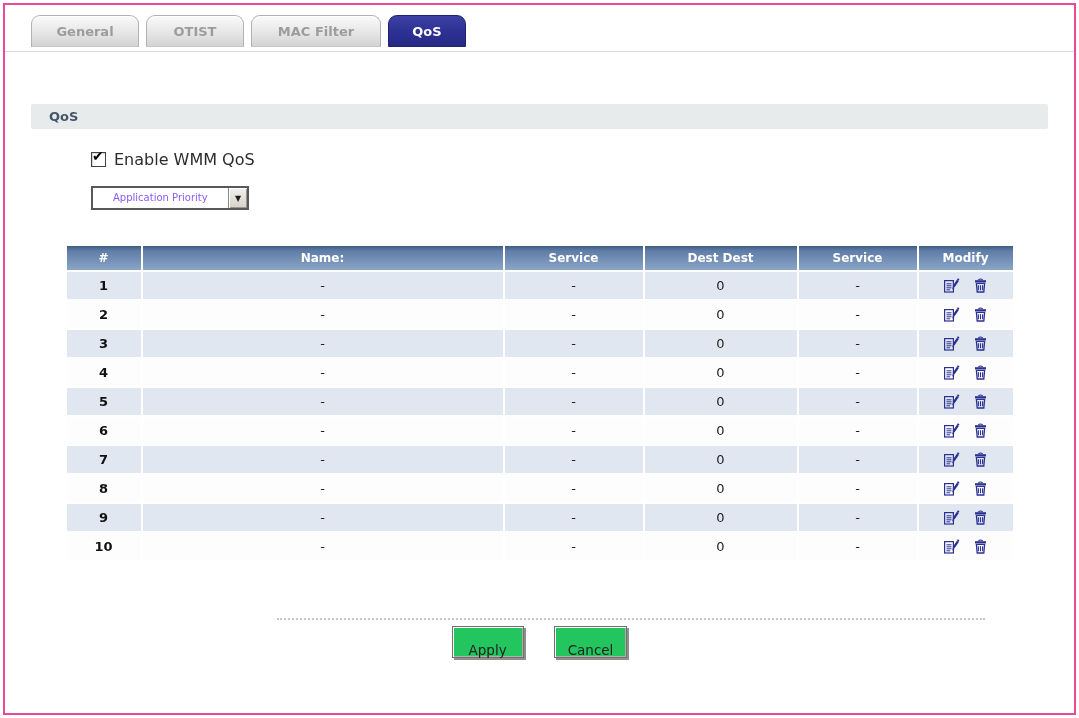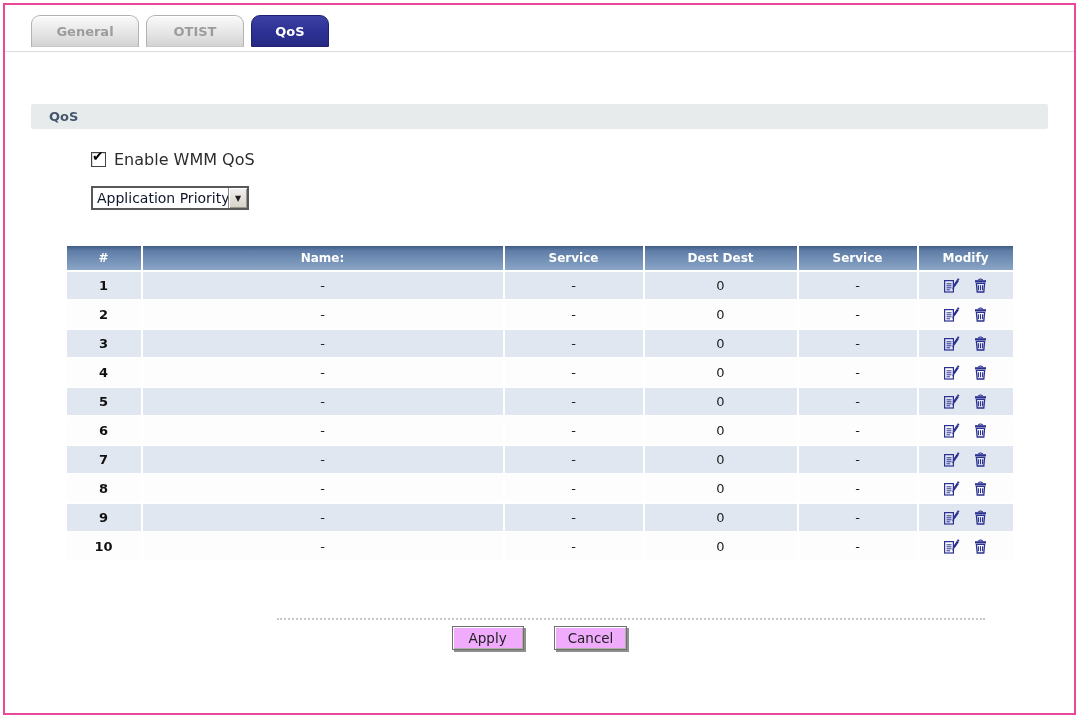--- a/index.html
+++ b/index.html
@@ -86,23 +86,23 @@
   .select{
     box-sizing:border-box;
     display:flex;align-items:stretch;
     width:158px;height:24px;
     background:#fff;
     border:2px solid #585858;
     cursor:pointer;
   }
   .select-value{
     flex:1;
-    font-size:14px;color:#0f172a;
+    font-size:10px;color:#8b5cf6;
     line-height:20px;
-    padding-left:4px;
+    padding-left:20px;
     white-space:nowrap;overflow:hidden;
   }
   .select-arrow-btn{
     width:18px;
     background:linear-gradient(180deg,#f2f1ee 0%,#d6d2c9 100%);
     border-left:1px solid #8a8a8a;
     box-shadow:inset 1px 1px 0 #ffffff, inset -1px -1px 0 #9b978e;
     display:flex;align-items:center;justify-content:center;
     font-size:8px;color:#1d1d1d;
   }
@@ -147,39 +147,40 @@
   }
   .actions{
     display:flex;
     justify-content:center;
     gap:30px;
     margin-top:6px;
   }
   .btn{
     box-sizing:border-box;
     min-width:72px;
-    height:24px;
-    padding:2px 13px;
-    background:#f0abfc;
+    height:14px;
+    padding:15px 13px;
+    background:#22c55e;
     border:1px solid #6f6f6f;
     box-shadow:inset 1px 1px 0 #ffffff, inset -1px -1px 0 #b3afa6, 2px 2px 0 #8f8f8f;
     font-family:inherit;
     font-size:13.5px;
     color:#222;
     cursor:pointer;
   }
 </style>
 </head>
 <body>
 
 <div class="frame">
 
   <div class="tabstrip">
     <div class="tab tab-general">General</div>
     <div class="tab tab-otist">OTIST</div>
+    <div class="tab tab-mac">MAC Filter</div>
     <div class="tab tab-qos active">QoS</div>
   </div>
 
   <div class="section-bar">
     <span>QoS</span>
   </div>
 
   <div class="form">
     <div class="checkrow">
       <span class="checkbox">

